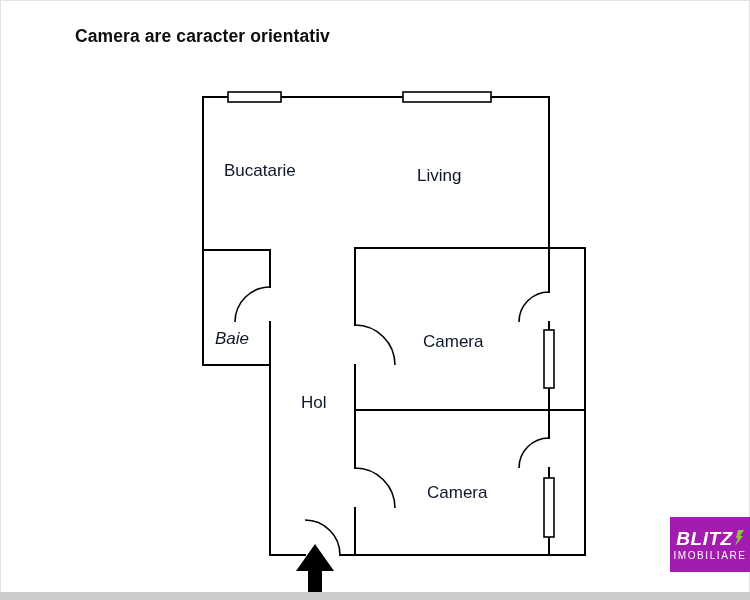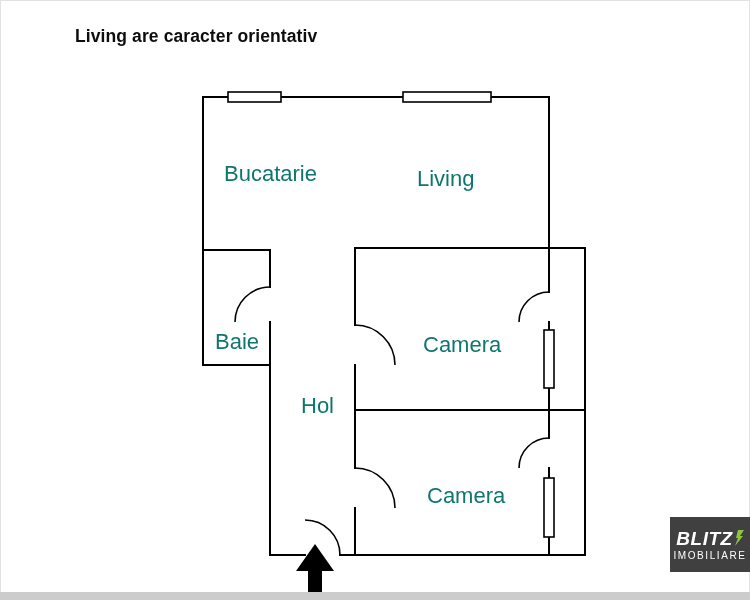--- a/index.html
+++ b/index.html
@@ -12,55 +12,55 @@
     box-shadow:inset 0 0 0 1px #e2e2e2;
   }
   .page-title{
     position:absolute;left:75px;top:26px;
     font-size:17.5px;font-weight:700;color:#0d0d0d;
     letter-spacing:0.1px;
   }
   .plan-svg{position:absolute;left:0;top:0;}
   .room-label{
     position:absolute;
-    font-size:22px;color:#0f766e;font-weight:400;
+    font-size:17px;color:#0f172a;font-weight:400;
     white-space:nowrap;
   }
   .lbl-bucatarie{left:224px;top:161px;}
   .lbl-living{left:417px;top:166px;text-align:center;}
-  .lbl-baie{left:215px;top:329px;}
+  .lbl-baie{left:215px;top:329px;font-style:italic;}
   .lbl-hol{left:301px;top:393px;}
   .lbl-camera1{left:423px;top:332px;}
   .lbl-camera2{left:427px;top:483px;}
   .footer-strip{
     position:absolute;left:0;bottom:0;width:750px;height:8px;
     background:#cccccc;
   }
   .brand-logo{
     position:absolute;left:670px;top:517px;width:80px;height:55px;
-    background:#404040;
+    background:#a21caf;
     display:flex;flex-direction:column;align-items:center;justify-content:center;
     box-sizing:border-box;
   }
   .brand-row{display:flex;align-items:center;gap:2px;}
   .brand-name{
     color:#ffffff;font-weight:700;font-style:italic;
     font-size:19px;letter-spacing:0.5px;line-height:1;
   }
   .brand-sub{
     color:#ffffff;font-size:10px;letter-spacing:1.6px;
     margin-top:3px;line-height:1;
   }
 </style>
 </head>
 <body>
 
 <div class="page">
 
-  <div class="page-title">Living are caracter orientativ</div>
+  <div class="page-title">Camera are caracter orientativ</div>
 
   <svg class="plan-svg" width="750" height="600" viewBox="0 0 750 600">
 
     <g stroke="#000000" stroke-width="2" fill="none" stroke-linecap="square">
 
       <path d="M203,97 H549"></path>
       <path d="M203,97 V250"></path>
 
       <path d="M549,97 V292"></path>
       <path d="M549,322 V438"></path>

